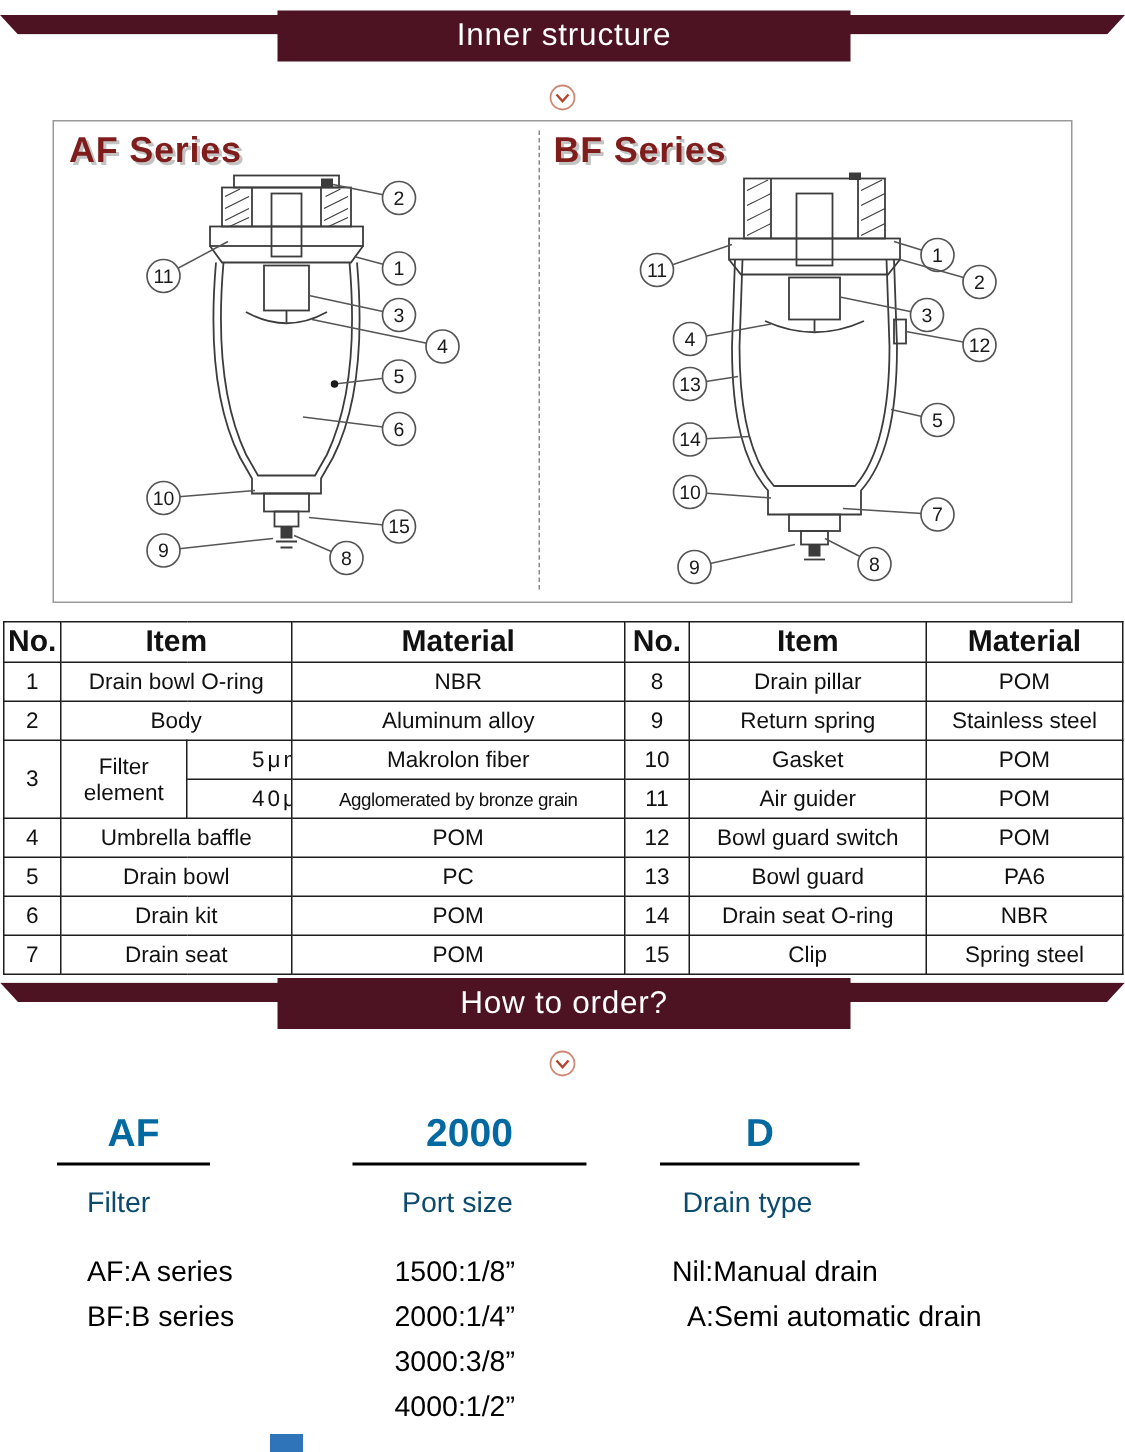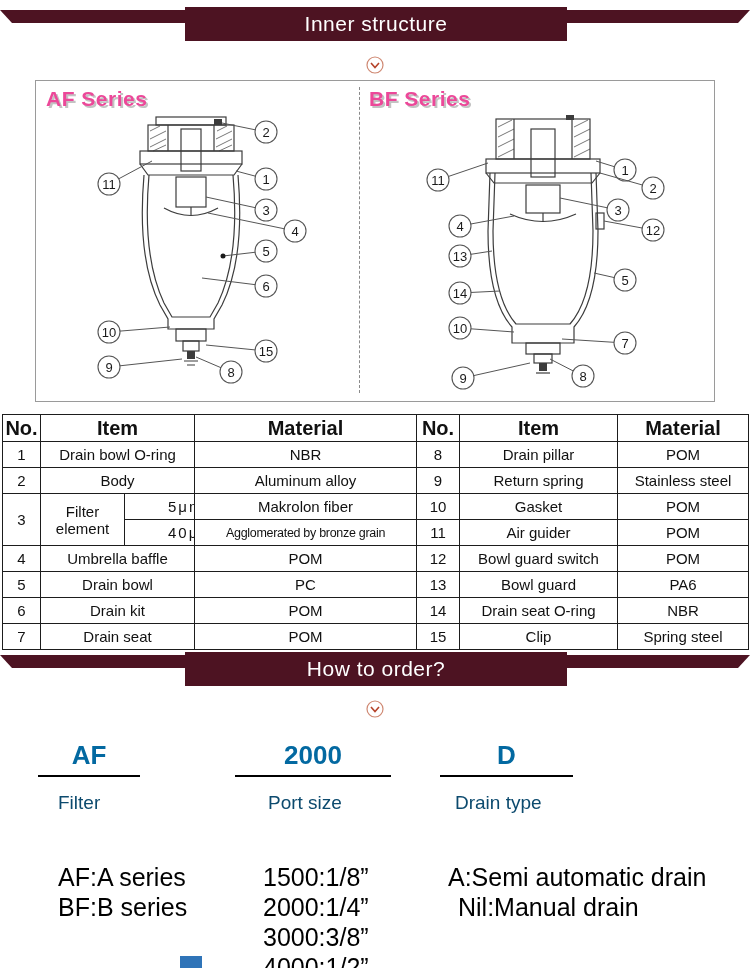--- a/index.html
+++ b/index.html
@@ -20,21 +20,21 @@
 
   
   .chev { position:absolute; left:366px; width:18px; height:18px; }
 
   
   .diagram-box {
     position:absolute; left:35px; top:80px; width:678px; height:320px;
     border:1px solid #9a9a9a; background:#fff;
   }
   .series-title {
-    position:absolute; top:6px; font-size:21px; font-weight:bold; color:#ec4899;
+    position:absolute; top:6px; font-size:24px; font-weight:bold; color:#7f1d1d;
     text-shadow:2px 2px 0 #c3c3c3; letter-spacing:0.5px;
   }
   .title-af { left:10px; }
   .title-bf { left:333px; }
   .divider {
     position:absolute; left:323px; top:6px; height:306px; width:0;
     border-left:1px dashed #8a8a8a;
   }
   .diag-svg { position:absolute; }
   #af-svg { left:20px; top:30px; }
@@ -69,21 +69,21 @@
   .code-2 { left:235px; width:156px; }
   .code-3 { left:440px; width:133px; }
   .order-underline { position:absolute; top:775px; height:2px; background:#000; }
   .ul-1 { left:38px;  width:102px; }
   .ul-2 { left:235px; width:156px; }
   .ul-3 { left:440px; width:133px; }
   .order-heading { position:absolute; top:792px; font-size:19px; color:#0c4a6e; }
   .head-1 { left:58px; }
   .head-2 { left:268px; }
   .head-3 { left:455px; }
-  .order-list { position:absolute; top:862px; font-size:25px; line-height:30px; color:#000; }
+  .order-list { position:absolute; top:834px; font-size:19px; line-height:30px; color:#000; }
   .list-1 { left:58px; }
   .list-2 { left:263px; }
   .list-3 { left:448px; }
   .list-3 .order-line:not(:first-child) { padding-left:10px; }
 
   .bottom-accent { position:absolute; left:180px; top:956px; width:22px; height:12px; background:#2f74b8; }
 </style>
 </head>
 <body>
 
@@ -348,19 +348,19 @@
         <div class="order-line">AF:A series</div>
         <div class="order-line">BF:B series</div>
       </div>
     <div class="order-list list-2">
         <div class="order-line">1500:1/8”</div>
         <div class="order-line">2000:1/4”</div>
         <div class="order-line">3000:3/8”</div>
         <div class="order-line">4000:1/2”</div>
       </div>
     <div class="order-list list-3">
+        <div class="order-line">Nil:Manual drain</div>
         <div class="order-line">A:Semi automatic drain</div>
-        <div class="order-line">Nil:Manual drain</div>
       </div>
   </div>
 
   <div class="bottom-accent"></div>
 </div>
 
 </body></html>

